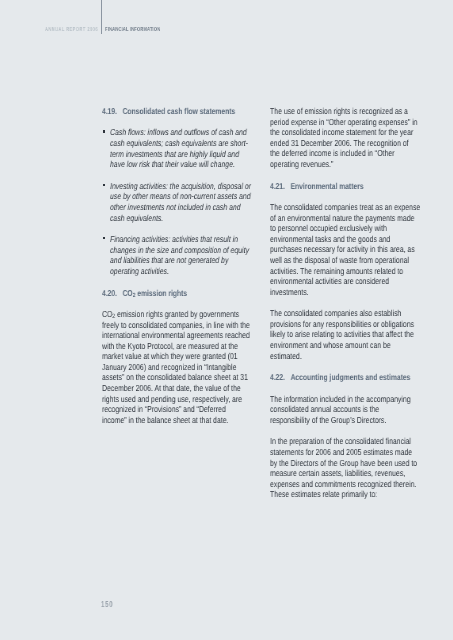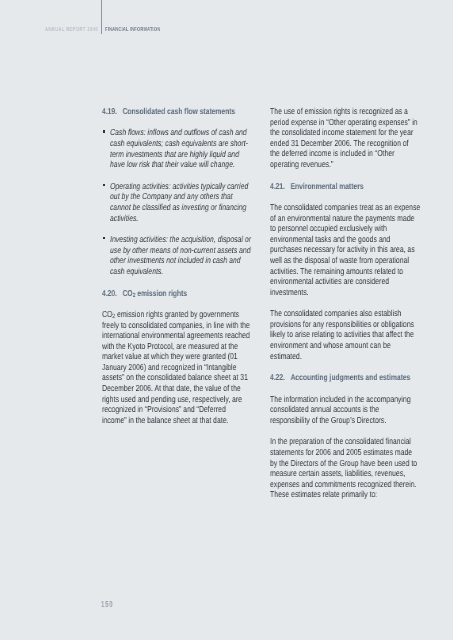--- a/index.html
+++ b/index.html
@@ -43,31 +43,31 @@
       </div>
       <div class="blk bul">
         <span class="dot"></span>
         <div class="ln">Cash flows: inflows and outflows of cash and</div>
         <div class="ln">cash equivalents; cash equivalents are short-</div>
         <div class="ln">term investments that are highly liquid and</div>
         <div class="ln">have low risk that their value will change.</div>
       </div>
       <div class="blk bul">
         <span class="dot"></span>
-        <div class="ln">Operating activities: activities typically carried</div>
-        <div class="ln">out by the Company and any others that</div>
-        <div class="ln">cannot be classified as investing or financing</div>
-        <div class="ln">activities.</div>
-      </div>
-      <div class="blk bul">
-        <span class="dot"></span>
         <div class="ln">Investing activities: the acquisition, disposal or</div>
         <div class="ln">use by other means of non-current assets and</div>
         <div class="ln">other investments not included in cash and</div>
         <div class="ln">cash equivalents.</div>
+      </div>
+      <div class="blk bul">
+        <span class="dot"></span>
+        <div class="ln">Financing activities: activities that result in</div>
+        <div class="ln">changes in the size and composition of equity</div>
+        <div class="ln">and liabilities that are not generated by</div>
+        <div class="ln">operating activities.</div>
       </div>
       <div class="blk hdblk">
         <div class="hd"><span class="hnum">4.20.</span><span class="htitle">CO<sub>2</sub> emission rights</span></div>
       </div>
       <div class="blk">
         <div class="ln">CO<sub>2</sub> emission rights granted by governments</div>
         <div class="ln">freely to consolidated companies, in line with the</div>
         <div class="ln">international environmental agreements reached</div>
         <div class="ln">with the Kyoto Protocol, are measured at the</div>
         <div class="ln">market value at which they were granted (01</div>

